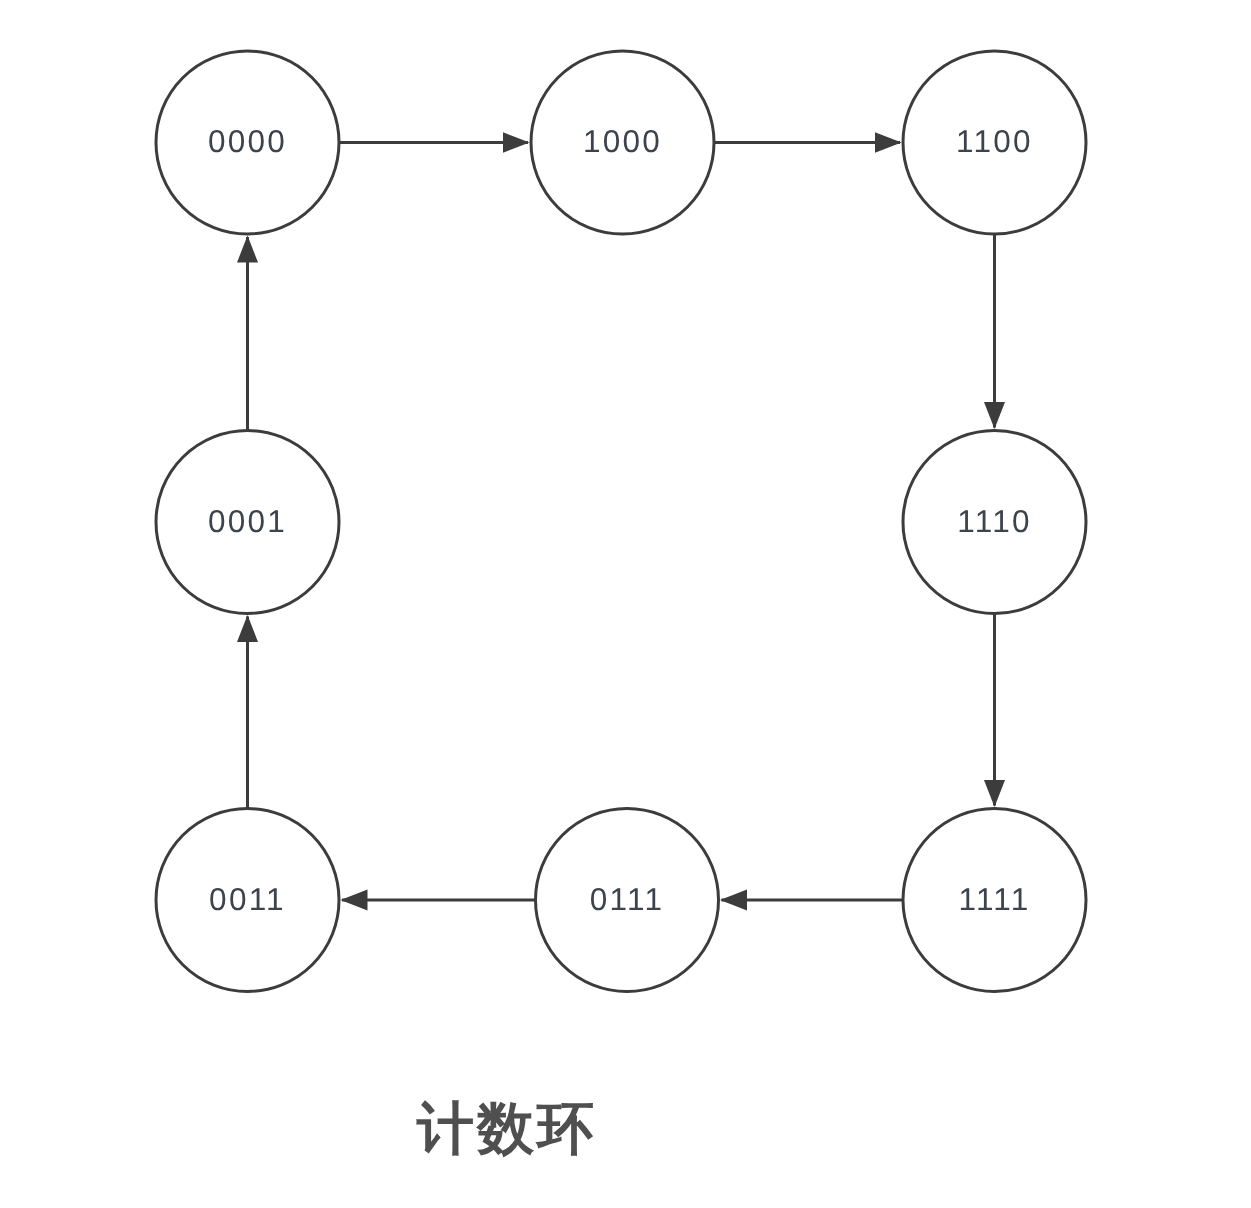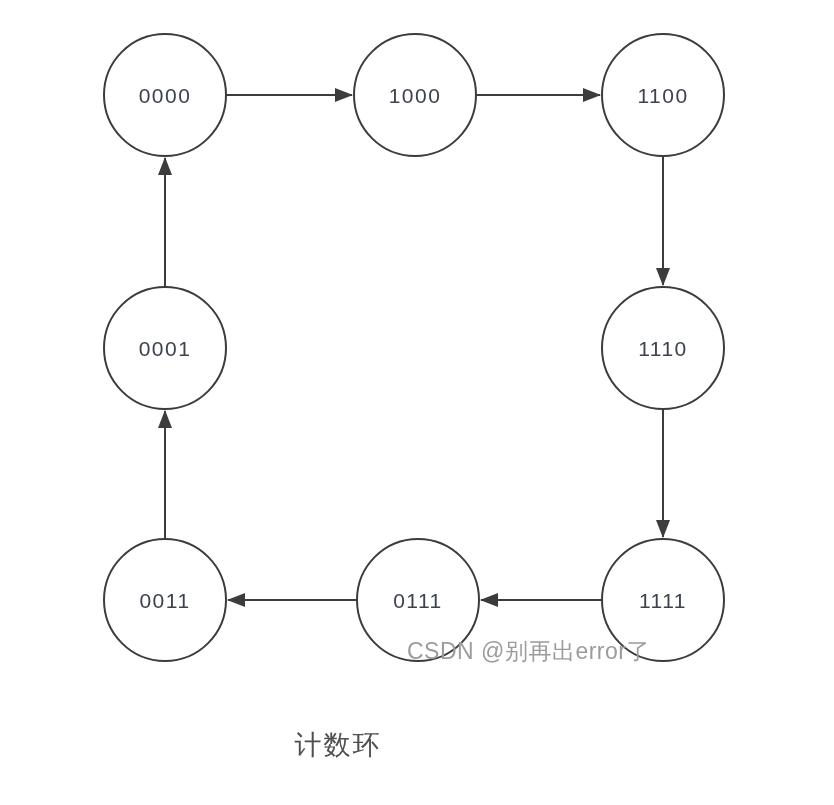--- a/index.html
+++ b/index.html
@@ -36,22 +36,22 @@
     white-space: nowrap;
     z-index: 2;
     user-select: none;
   }
   .caption {
     position: absolute;
     left: 0;
     top: 727px;
     width: 676px;
     text-align: center;
-    font-size: 27px;
-    font-weight: normal;
+    font-size: 38px;
+    font-weight: bold;
     color: #4f4f4f;
     letter-spacing: 2px;
     z-index: 2;
   }
 </style>
 </head>
 <body>
 
 <div class="page">
   <svg class="diagram-svg" width="834" height="720" viewBox="0 0 834 720">
@@ -94,15 +94,14 @@
       </g>
       <g>
         <circle cx="165" cy="600" r="61" fill="#ffffff" stroke="#3c3c3c" stroke-width="2"></circle>
         <text x="165" y="600" text-anchor="middle" dominant-baseline="central" class="node-label">0011</text>
       </g>
       <g>
         <circle cx="165" cy="348" r="61" fill="#ffffff" stroke="#3c3c3c" stroke-width="2"></circle>
         <text x="165" y="348" text-anchor="middle" dominant-baseline="central" class="node-label">0001</text>
       </g>
     </svg>
-  <div class="watermark">CSDN @别再出error了</div>
   <div class="caption">计数环</div>
 </div>
 
 </body></html>

